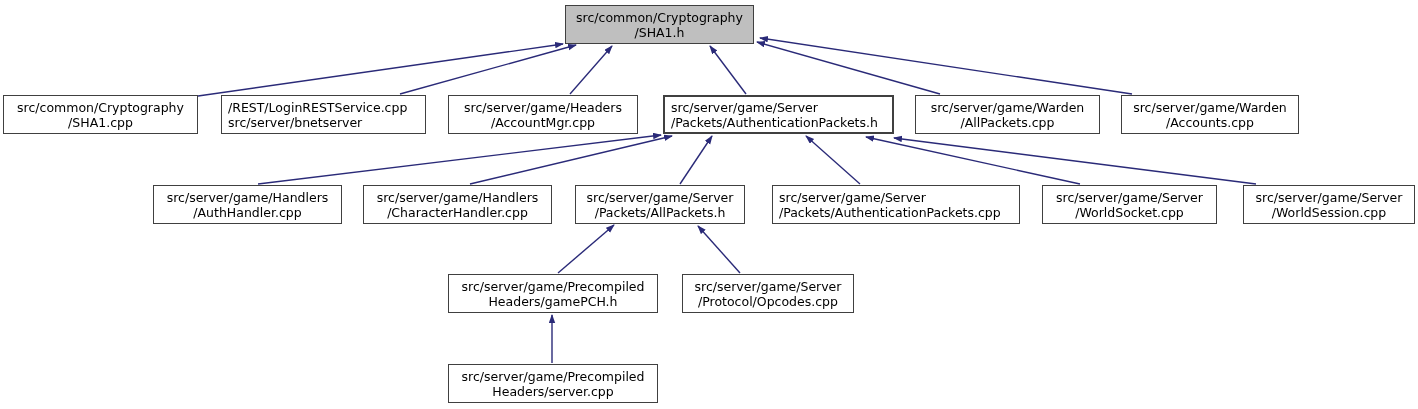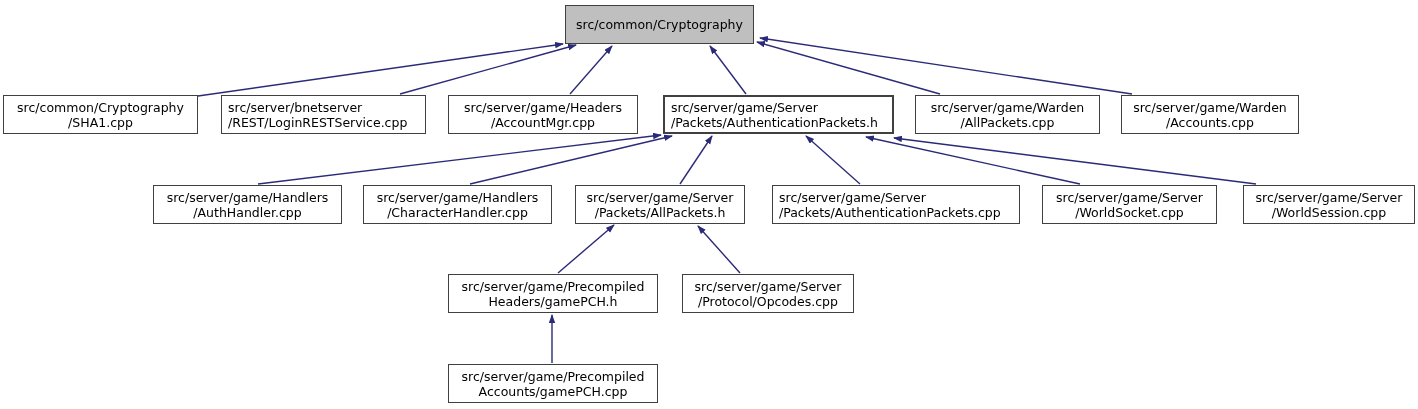--- a/index.html
+++ b/index.html
@@ -78,28 +78,29 @@
         <line x1="1080" y1="184" x2="866" y2="137" stroke="#2a2a78" stroke-width="1.4" marker-end="url(#arrowhead)"></line>
         <line x1="1256" y1="184" x2="894" y2="138" stroke="#2a2a78" stroke-width="1.4" marker-end="url(#arrowhead)"></line>
         <line x1="558" y1="273" x2="614" y2="225" stroke="#2a2a78" stroke-width="1.4" marker-end="url(#arrowhead)"></line>
         <line x1="740" y1="273" x2="698" y2="226" stroke="#2a2a78" stroke-width="1.4" marker-end="url(#arrowhead)"></line>
         <line x1="552" y1="363" x2="552" y2="315" stroke="#2a2a78" stroke-width="1.4" marker-end="url(#arrowhead)"></line>
       </g>
   </svg>
   <div id="nodes">
       <div class="node center root" style="left: 565px; top: 5px; width: 189px; height: 39px;">
         <span class="label">src/common/Cryptography</span>
+        <span class="label">/SHA1.h</span>
       </div>
       <div class="node center" style="left: 3px; top: 95px; width: 195px; height: 39px;">
         <span class="label">src/common/Cryptography</span>
         <span class="label">/SHA1.cpp</span>
       </div>
       <div class="node left" style="left: 221px; top: 95px; width: 205px; height: 39px;">
+        <span class="label">/REST/LoginRESTService.cpp</span>
         <span class="label">src/server/bnetserver</span>
-        <span class="label">/REST/LoginRESTService.cpp</span>
       </div>
       <div class="node center" style="left: 448px; top: 95px; width: 190px; height: 39px;">
         <span class="label">src/server/game/Headers</span>
         <span class="label">/AccountMgr.cpp</span>
       </div>
       <div class="node left thick" style="left: 663px; top: 95px; width: 231px; height: 39px;">
         <span class="label">src/server/game/Server</span>
         <span class="label">/Packets/AuthenticationPackets.h</span>
       </div>
       <div class="node center" style="left: 915px; top: 95px; width: 185px; height: 39px;">
@@ -137,16 +138,16 @@
       <div class="node center" style="left: 448px; top: 274px; width: 210px; height: 39px;">
         <span class="label">src/server/game/Precompiled</span>
         <span class="label">Headers/gamePCH.h</span>
       </div>
       <div class="node center" style="left: 682px; top: 274px; width: 172px; height: 39px;">
         <span class="label">src/server/game/Server</span>
         <span class="label">/Protocol/Opcodes.cpp</span>
       </div>
       <div class="node center" style="left: 448px; top: 364px; width: 210px; height: 39px;">
         <span class="label">src/server/game/Precompiled</span>
-        <span class="label">Accounts/gamePCH.cpp</span>
+        <span class="label">Headers/server.cpp</span>
       </div>
     </div>
 </div>
 
 </body></html>

